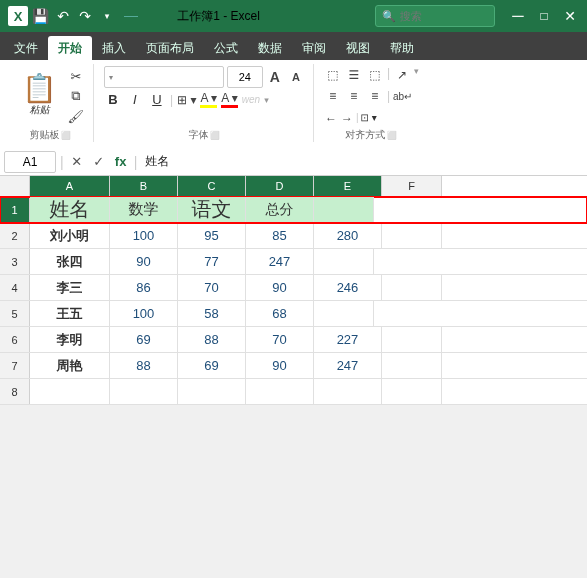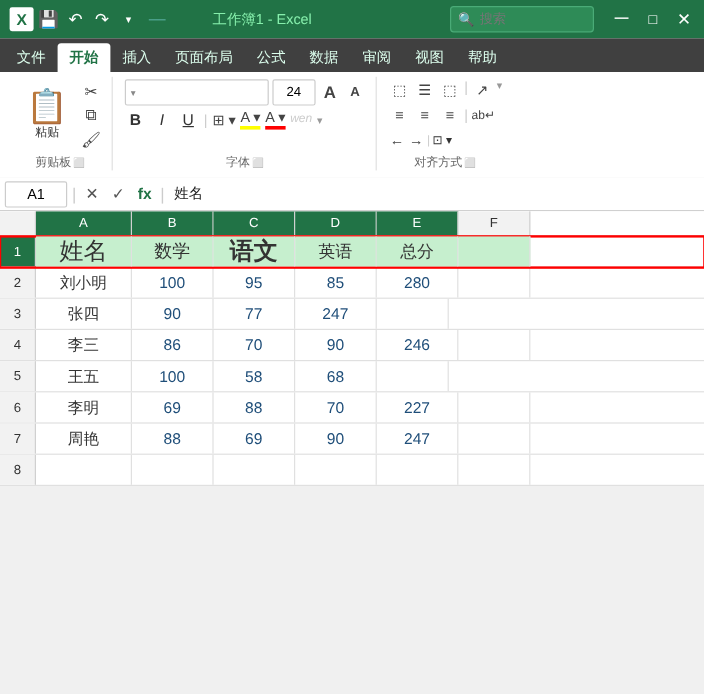--- a/index.html
+++ b/index.html
@@ -42,21 +42,21 @@
       width: 18px;
       height: 18px;
       display: flex;
       align-items: center;
       justify-content: center;
       color: #fff;
       font-size: 14px;
       cursor: pointer;
     }
     .title-text {
-      color: #86efac;
+      color: #000000;
       font-size: 12px;
       flex: 1;
       text-align: center;
       margin-left: -80px;
     }
     .search-box {
       background: #2e8b57;
       border: 1px solid #4aab77;
       border-radius: 3px;
       height: 22px;
@@ -139,21 +139,21 @@
       flex-direction: column;
       align-items: center;
       cursor: pointer;
       padding: 2px 6px;
     }
     .paste-icon {
       font-size: 28px;
       color: #217346;
       line-height: 1;
     }
-    .paste-label { font-size: 10px; color: #333; }
+    .paste-label { font-size: 10px; color: #333; font-style: italic; }
     .small-icons {
       display: flex;
       flex-direction: column;
       gap: 2px;
     }
     .icon-row {
       display: flex;
       align-items: center;
       gap: 3px;
     }
@@ -352,21 +352,21 @@
     .cell-c { width: 68px; min-width: 68px; }
     .cell-d { width: 68px; min-width: 68px; }
     .cell-e { width: 68px; min-width: 68px; }
     .cell-f { width: 60px; min-width: 60px; }
 
     .row1 .cell { background: #c6efce; }
     .row1 .cell.cell-a { font-size: 20px; }
     .row1 .cell.cell-c { font-size: 20px; }
 
     .number-cell { color: #1f4e79; }
-    .text-cell { color: #333; }
+    .text-cell { color: #333; font-weight: bold; }
   </style>
 </head>
 <body>
 
 <div class="title-bar">
   <div class="title-bar-left">
     <div class="excel-logo">X</div>
     <div class="title-bar-icon">💾</div>
     <div class="title-bar-icon">↶</div>
     <div class="title-bar-icon">↷</div>
@@ -507,22 +507,21 @@
     <div class="col-header cell-c selected">C</div>
     <div class="col-header cell-d selected">D</div>
     <div class="col-header cell-e selected">E</div>
     <div class="col-header cell-f">F</div>
   </div>
 
   <div class="grid-row row1" style="outline:2px solid red;outline-offset:-1px;position:relative;z-index:2;">
     <div class="row-num selected">1</div>
     <div class="cell cell-a header-cell" style="font-size:20px;font-weight:normal;">姓名</div>
     <div class="cell cell-b header-cell" style="font-size:15px;">数学</div>
-    <div class="cell cell-c header-cell" style="font-size:20px;font-weight:bold;">语文</div>
-    <div class="cell cell-d header-cell" style="font-size:14px;">英语</div>
+    <div class="cell cell-c header-cell" style="font-size:20px;">语文</div>
     <div class="cell cell-e header-cell" style="font-size:14px;">总分</div>
     <div class="cell cell-f"></div>
   </div>
 
   <div class="grid-row">
     <div class="row-num">2</div>
     <div class="cell cell-a text-cell">刘小明</div>
     <div class="cell cell-b number-cell">100</div>
     <div class="cell cell-c number-cell">95</div>
     <div class="cell cell-d number-cell">85</div>

